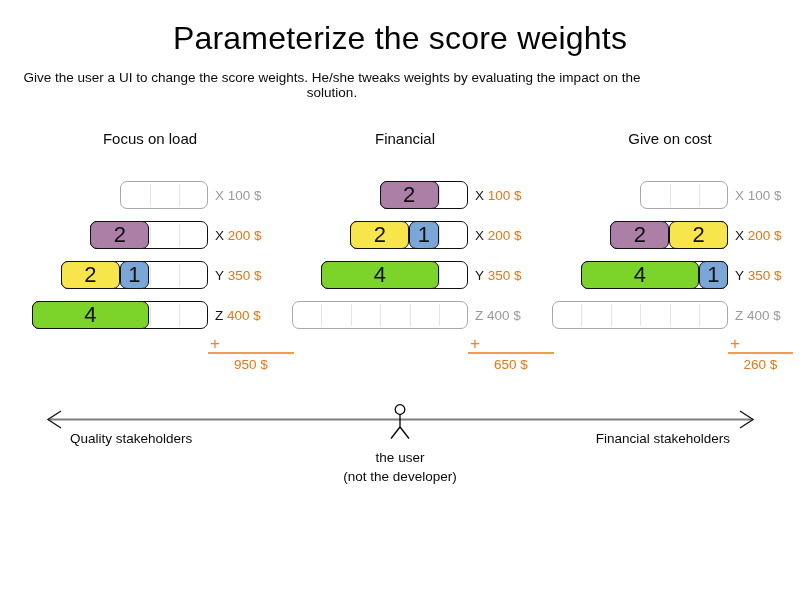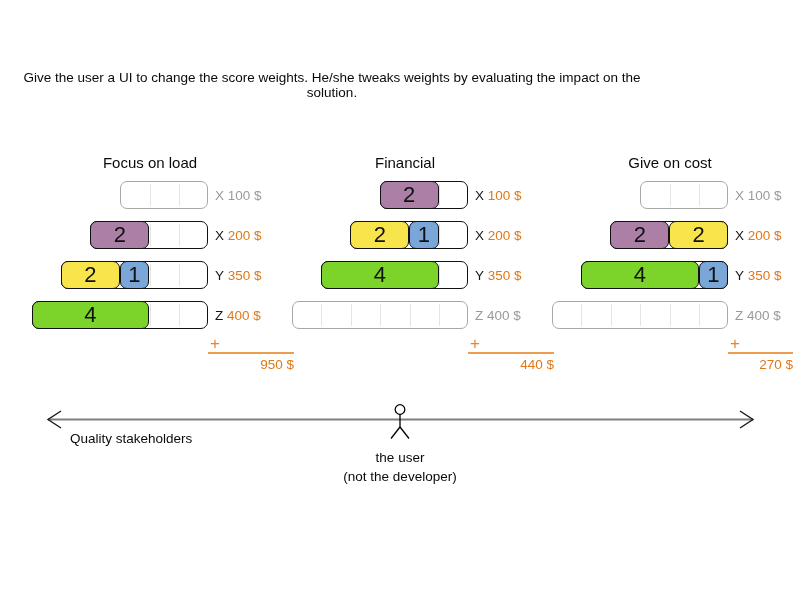--- a/index.html
+++ b/index.html
@@ -10,21 +10,21 @@
   .main-title{
     position:absolute;top:20px;left:0;width:800px;text-align:center;
     font-size:32px;font-weight:400;color:#050505;letter-spacing:0.2px;
   }
   .subtitle{
     position:absolute;top:70px;left:0;width:664px;text-align:center;
     font-size:13.5px;color:#0a0a0a;
   }
   .panel-title{
     position:absolute;top:130px;width:200px;text-align:center;
-    font-size:15px;color:#0a0a0a;margin-top:24px;
+    font-size:15px;color:#0a0a0a;
   }
   .rowbox{
     position:absolute;height:28px;box-sizing:border-box;background:#fff;border-radius:7px;
   }
   .rowbox.activebox{border:1.4px solid #111;}
   .rowbox.emptybox{border:1px solid #a8a8a8;}
   .gridline{position:absolute;top:2px;bottom:2px;width:1px;background:#e4e4e4;}
   .block{
     position:absolute;height:28px;box-sizing:border-box;border:1.5px solid #111;border-radius:7px;
     display:flex;align-items:center;justify-content:center;
@@ -37,32 +37,33 @@
   .lab-letter{color:#161616;}
   .lab-amount{color:#e07818;}
   .lab-gray{color:#9a9a9a;}
   .sumline{
     position:absolute;height:17px;box-sizing:border-box;border-bottom:2px solid #ed9d4f;
   }
   .sumplus{
     position:absolute;left:2px;bottom:0px;font-size:17px;line-height:17px;color:#e8852f;
   }
   .sumtotal{
-    position:absolute;text-align:right;font-size:13.5px;color:#e07818;white-space:nowrap;
+    position:absolute;text-align:center;font-size:13.5px;color:#e07818;white-space:nowrap;
   }
   .axis-label{position:absolute;font-size:13.5px;color:#0a0a0a;white-space:nowrap;}
   .axis-label.right{text-align:right;}
   .user-label{position:absolute;text-align:center;font-size:13.5px;color:#0a0a0a;}
   svg{position:absolute;top:0;left:0;}
 </style>
 </head>
 <body>
 
 <div id="stage">
 
+  <div class="main-title">Parameterize the score weights</div>
   <div class="subtitle">Give the user a UI to change the score weights. He/she tweaks weights by evaluating the impact on the solution.</div>
 
   <div id="panels">
       <div class="panel-title" style="left: 50px;">Focus on load</div>
       <div class="rowbox emptybox" style="left: 119.8px; top: 181px; width: 88.2px;">
         <div class="gridline" style="left: 28.9px;"></div>
         <div class="gridline" style="left: 58.3px;"></div>
       </div>
       <div class="rowlabel" style="left: 215px; top: 181px;">
         <span class="lab-gray">X</span>
@@ -145,21 +146,21 @@
         <div class="gridline" style="left: 117.1px;"></div>
         <div class="gridline" style="left: 146.5px;"></div>
       </div>
       <div class="rowlabel" style="left: 475px; top: 301px;">
         <span class="lab-gray">Z</span>
         <span class="lab-gray">&nbsp;400 $</span>
       </div>
       <div class="sumline" style="left: 468px; top: 337px; width: 86px;">
         <span class="sumplus">+</span>
       </div>
-      <div class="sumtotal" style="left: 468px; top: 357px; width: 86px;">440 $</div>
+      <div class="sumtotal" style="left: 468px; top: 357px; width: 86px;">650 $</div>
       <div class="panel-title" style="left: 570px;">Give on cost</div>
       <div class="rowbox emptybox" style="left: 639.8px; top: 181px; width: 88.2px;">
         <div class="gridline" style="left: 28.9px;"></div>
         <div class="gridline" style="left: 58.3px;"></div>
       </div>
       <div class="rowlabel" style="left: 735px; top: 181px;">
         <span class="lab-gray">X</span>
         <span class="lab-gray">&nbsp;100 $</span>
       </div>
       <div class="rowbox activebox" style="left: 610.4px; top: 221px; width: 117.6px;">
@@ -192,32 +193,33 @@
         <div class="gridline" style="left: 117.1px;"></div>
         <div class="gridline" style="left: 146.5px;"></div>
       </div>
       <div class="rowlabel" style="left: 735px; top: 301px;">
         <span class="lab-gray">Z</span>
         <span class="lab-gray">&nbsp;400 $</span>
       </div>
       <div class="sumline" style="left: 728px; top: 337px; width: 65px;">
         <span class="sumplus">+</span>
       </div>
-      <div class="sumtotal" style="left: 728px; top: 357px; width: 65px;">270 $</div>
+      <div class="sumtotal" style="left: 728px; top: 357px; width: 65px;">260 $</div>
     </div>
 
   <svg width="800" height="600" viewBox="0 0 800 600">
     <line x1="48" y1="419.5" x2="753" y2="419.5" stroke="#7f7f7f" stroke-width="2"></line>
     <polyline points="61,411 48,419.5 61,428" fill="none" stroke="#1a1a1a" stroke-width="1.4"></polyline>
     <polyline points="740,411 753,419.5 740,428" fill="none" stroke="#1a1a1a" stroke-width="1.4"></polyline>
     <g>
       <circle cx="400" cy="409.5" r="4.8" fill="#ffffff" stroke="#000" stroke-width="1.3"></circle>
       <line x1="400" y1="414.3" x2="400" y2="427" stroke="#000" stroke-width="1.3"></line>
       <line x1="400" y1="427" x2="391" y2="438.5" stroke="#000" stroke-width="1.3"></line>
       <line x1="400" y1="427" x2="409" y2="438.5" stroke="#000" stroke-width="1.3"></line>
     </g>
   </svg>
 
   <div class="axis-label" style="left:70px;top:431px;">Quality stakeholders</div>
+  <div class="axis-label right" style="left:580px;top:431px;width:150px;">Financial stakeholders</div>
   <div class="user-label" style="left:300px;top:469px;width:200px;">(not the developer)</div>
   <div class="user-label" style="left:330px;top:450px;width:140px;">the user</div>
 
 </div>
 
 </body></html>

